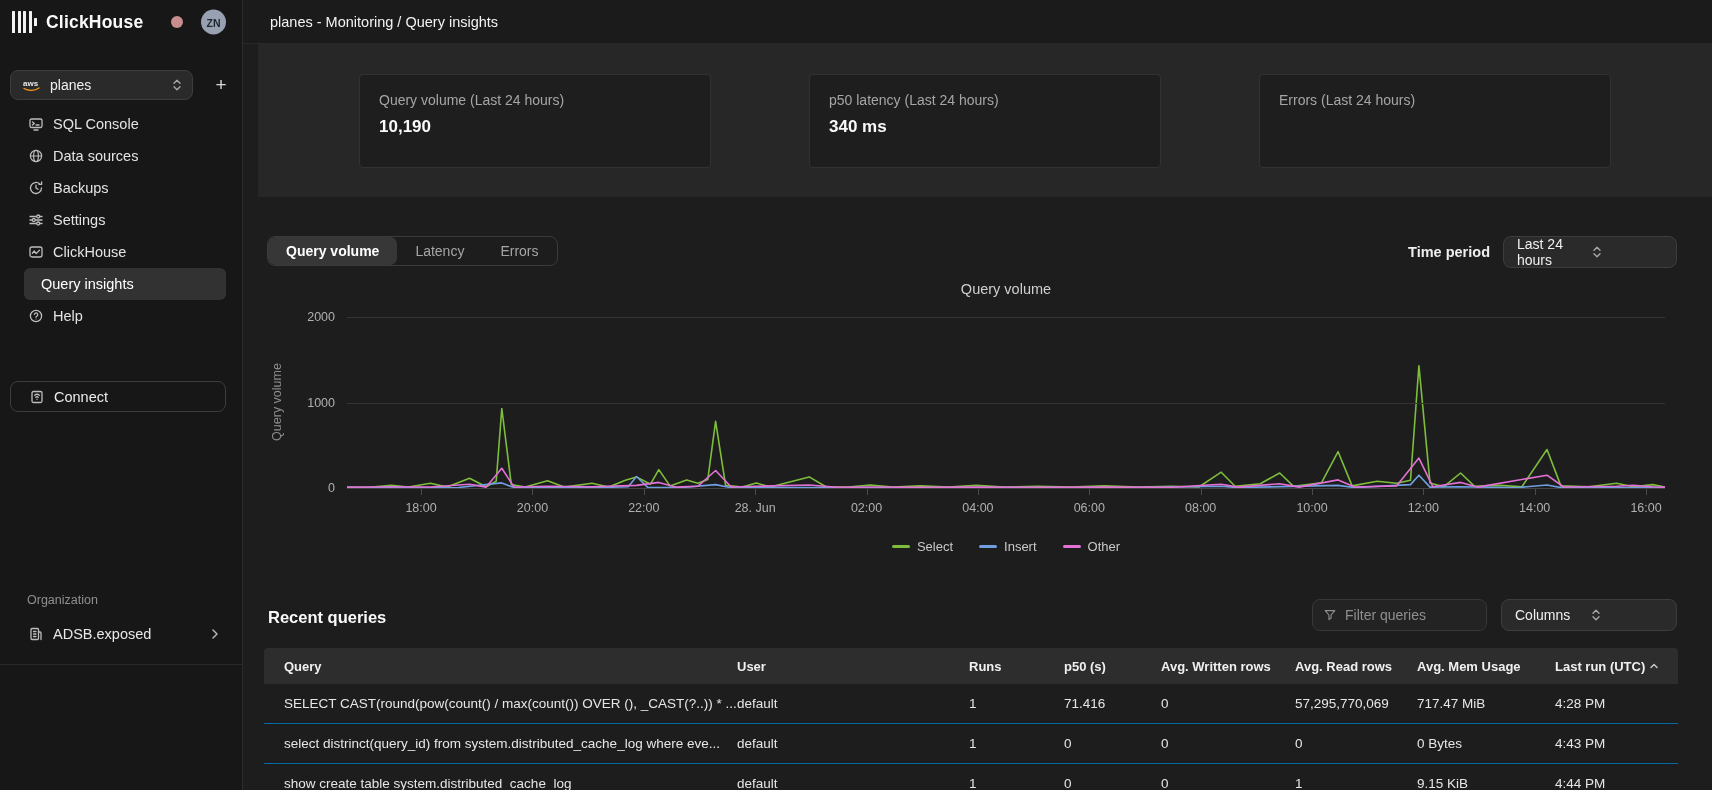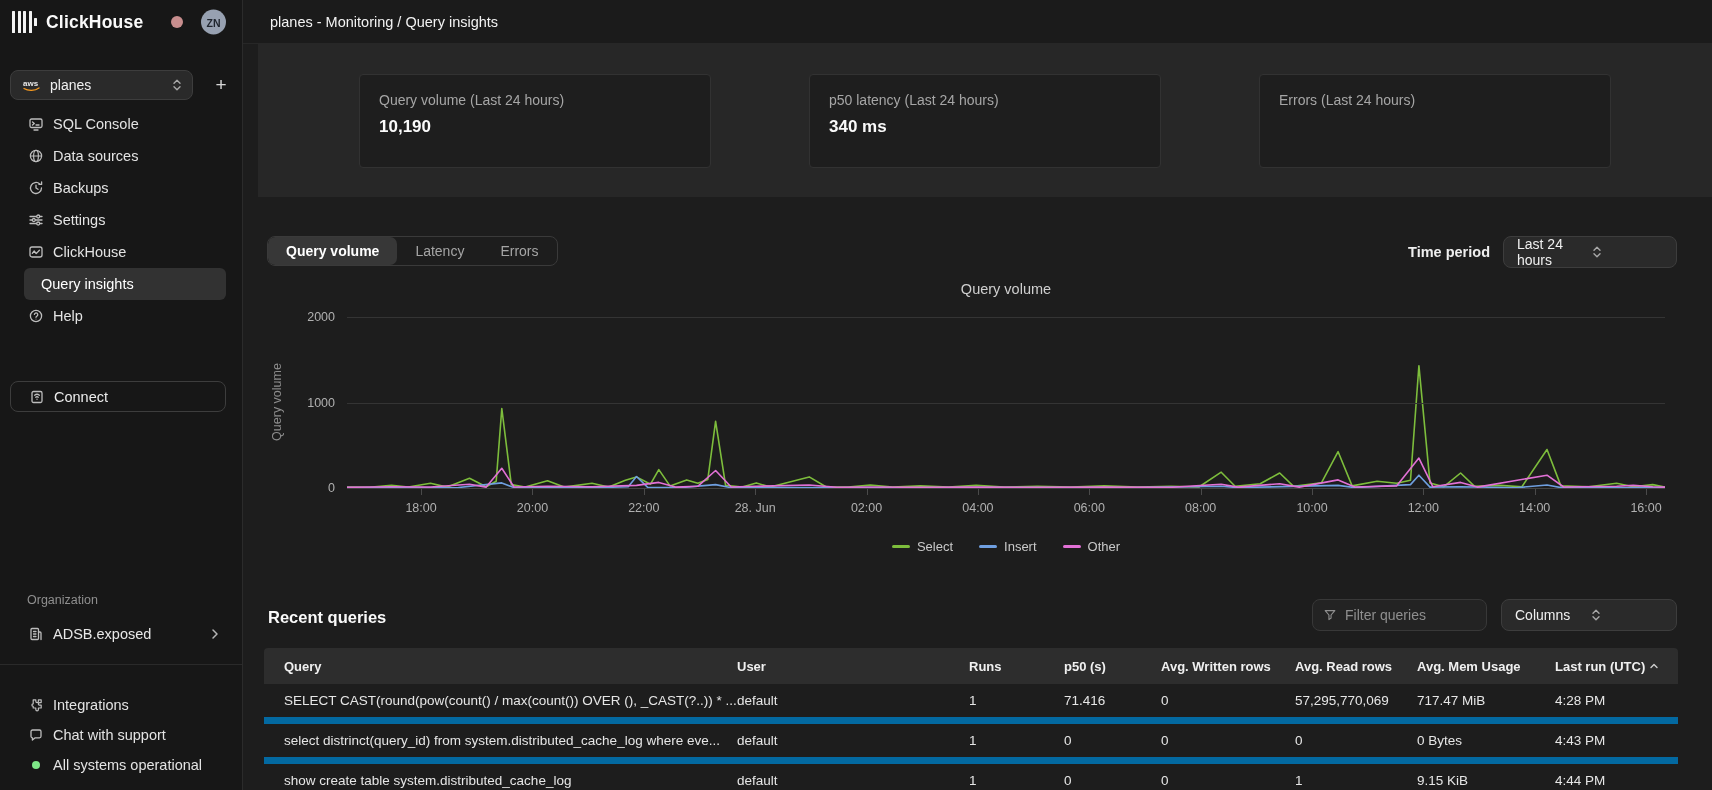--- a/index.html
+++ b/index.html
@@ -142,21 +142,21 @@
   .columns-select span { flex:1; }
 
   .qtable { position:absolute; left:264px; top:648px; width:1414px; }
   .thead, .trow { display:grid;
     grid-template-columns:453px 232px 95px 97px 134px 122px 138px 1fr;
     align-items:center; padding-left:20px; }
   .thead { height:36px; background:#2d2d2d; border-radius:4px 4px 0 0;
     font-size:13px; font-weight:700; color:#f0f0f0; }
   .thead .hcell { display:flex; align-items:center; gap:4px; white-space:nowrap; overflow:hidden; }
   .thead .sort-caret { color:#cfcfcf; display:flex; }
-  .trow { height:40px; font-size:13.5px; color:#e6e6e6; border-bottom:7px solid #0369a1;
+  .trow { height:40px; font-size:13.5px; color:#e6e6e6; border-bottom:1px solid #0369a1;
     cursor:pointer; }
   .trow .cell { white-space:nowrap; overflow:hidden; padding-right:14px; }
 </style>
 </head>
 <body>
 
 <div class="sidebar">
   <div class="logo-row">
     <span class="logo-bars">
       <i></i>
@@ -279,44 +279,20 @@
     </span>
     <span>ADSB.exposed</span>
     <span class="chev-r">
       <svg width="10" height="12" viewBox="0 0 10 12" fill="none" stroke="currentColor" stroke-width="1.5" stroke-linecap="round" stroke-linejoin="round">
           <path d="M3 2l4 4-4 4"></path>
         </svg>
     </span>
   </div>
 
   <div class="side-divider"></div>
-  <div class="side-footer">
-      <div class="nav-item">
-        <span class="nicon">
-          <svg width="16" height="16" viewBox="0 0 16 16" fill="none" stroke="currentColor" stroke-width="1.2" stroke-linejoin="round">
-            <path d="M5.2 2.8h2.6v1.5a1.3 1.3 0 1 0 2.6 0V2.8h2.8v2.8h-1.5a1.3 1.3 0 1 0 0 2.6h1.5V11h-2.8v1.5a1.3 1.3 0 1 1-2.6 0V11H5.2V9.4a1.3 1.3 0 1 1 0-2.6V5z"></path>
-          </svg>
-        </span>
-        <span>Integrations</span>
-      </div>
-      <div class="nav-item">
-        <span class="nicon">
-          <svg width="16" height="16" viewBox="0 0 16 16" fill="none" stroke="currentColor" stroke-width="1.3" stroke-linejoin="round">
-            <path d="M3 4.5A1.5 1.5 0 0 1 4.5 3h7A1.5 1.5 0 0 1 13 4.5v4.8a1.5 1.5 0 0 1-1.5 1.5H7.2L4.4 13v-2.2h.1A1.5 1.5 0 0 1 3 9.3z"></path>
-          </svg>
-        </span>
-        <span>Chat with support</span>
-      </div>
-      <div class="nav-item">
-        <span class="nicon">
-          <span class="greendot" style="background: rgb(126, 231, 135);"></span>
-        </span>
-        <span>All systems operational</span>
-      </div>
-    </div>
 </div>
 
 <div class="topbar">
   <span class="breadcrumb">planes - Monitoring / Query insights</span>
 </div>
 
 <div class="stats-band">
     <div class="stat-card">
       <div class="stat-label">Query volume (Last 24 hours)</div>
       <div class="stat-value">10,190</div>

